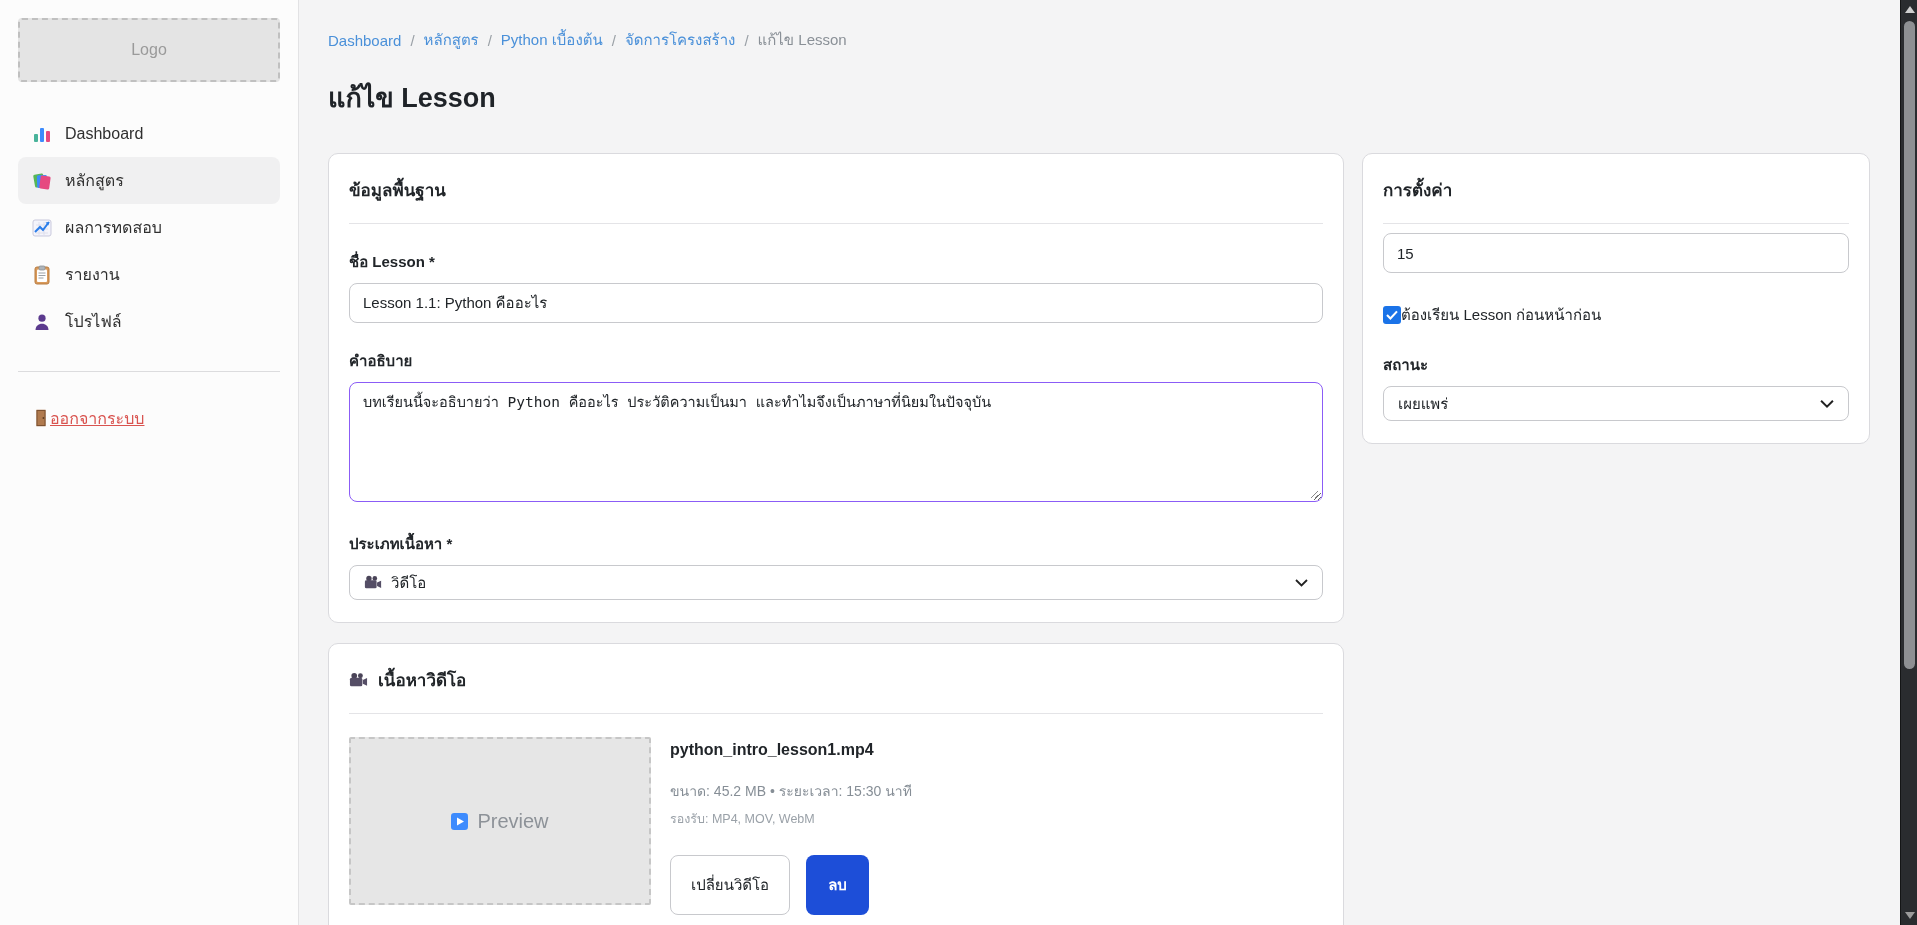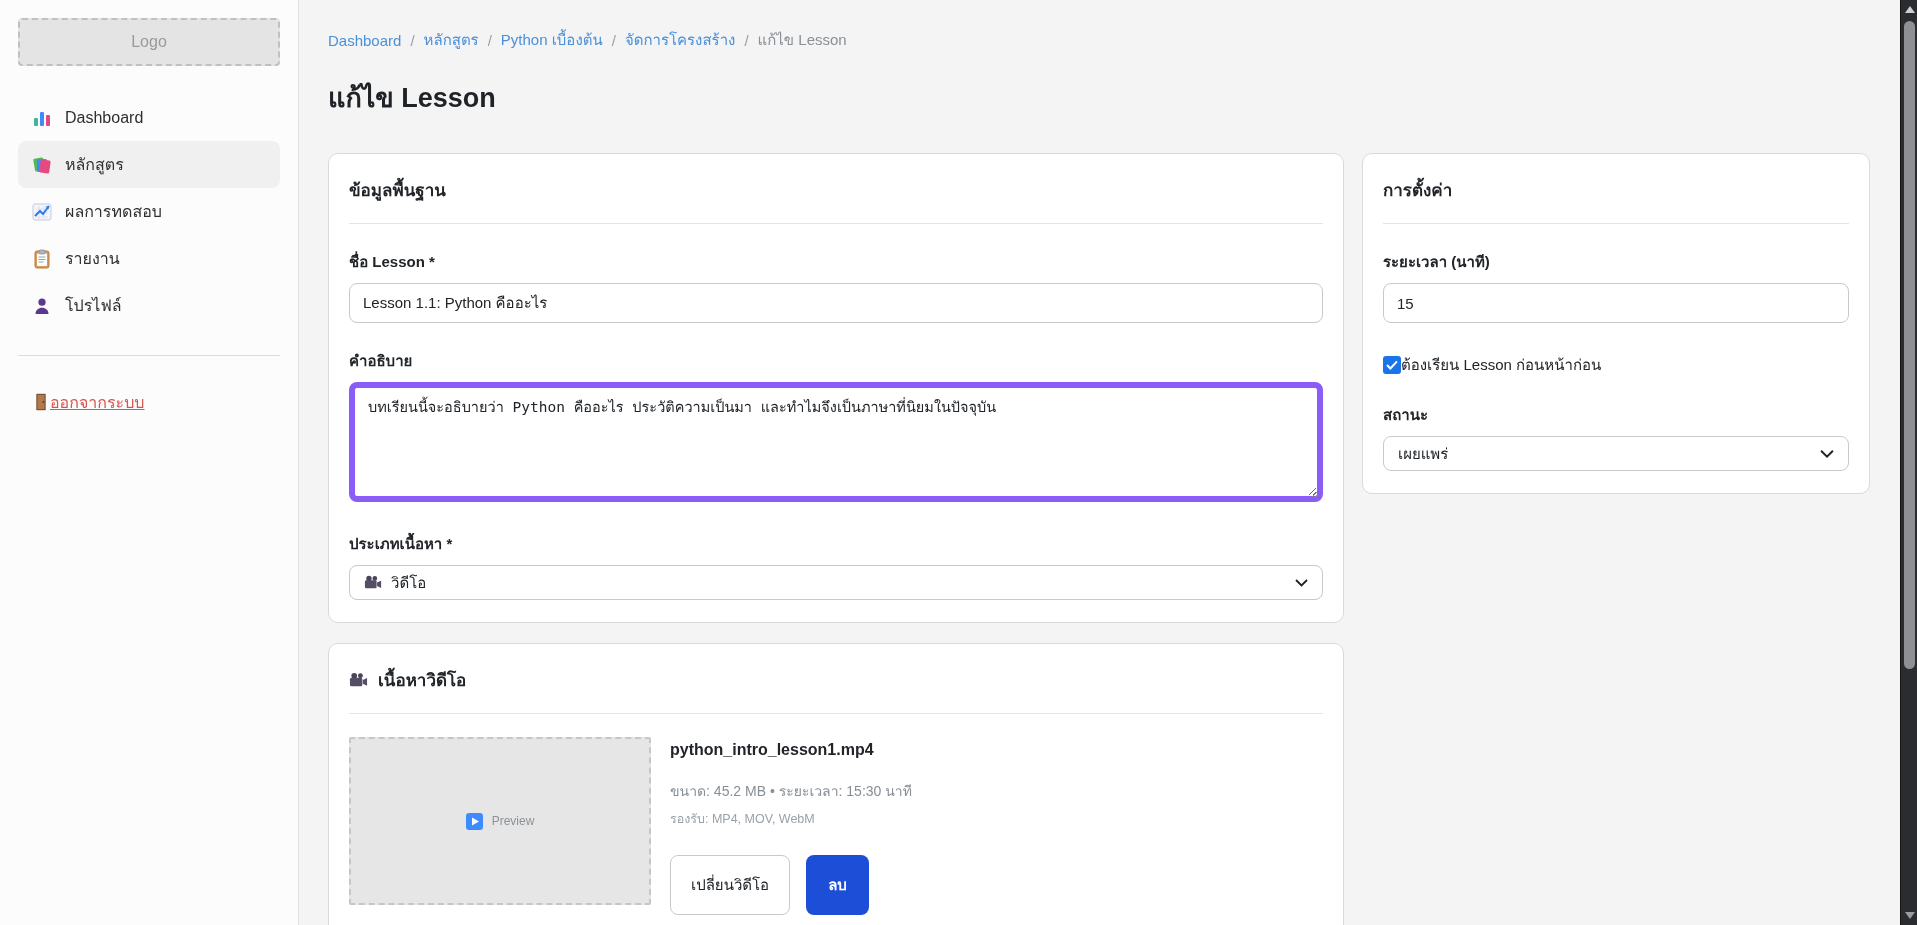--- a/index.html
+++ b/index.html
@@ -7,21 +7,21 @@
   body {
     font-family:"Liberation Sans","DejaVu Sans",sans-serif;
     background:#f4f4f5; color:#212529; position:relative;
   }
   
   .sidebar{
     position:absolute; left:0; top:0; bottom:0; width:299px;
     background:#fcfcfc; border-right:1px solid #e2e2e4;
   }
   .logo-box{
-    margin:18px; height:48px; background:#e4e4e4;
+    margin:18px; height:64px; background:#e4e4e4;
     border:2px dashed #c0c0c0; border-radius:4px;
     display:flex; align-items:center; justify-content:center;
     color:#9a9a9a; font-size:16px;
   }
   .nav{ margin-top:28px; padding:0 18px; }
   .nav-item{
     display:flex; align-items:center; gap:13px;
     height:47px; padding:0 14px; border-radius:8px;
     font-size:16px; color:#2f2f2f; cursor:pointer;
   }
@@ -61,21 +61,21 @@
     width:100%; height:40px; margin-top:9px; padding:0 13px;
     font-family:"Liberation Sans","DejaVu Sans",sans-serif;
     font-size:15px; color:#212529;
     border:1px solid #c8c9cd; border-radius:8px; background:#fff; outline:none;
   }
   .textarea-wrap{ position:relative; }
   textarea.desc{
     width:100%; height:120px; margin-top:9px; padding:9px 13px;
     font-family:"DejaVu Sans Mono","Liberation Mono",monospace;
     font-size:14.5px; color:#212529; line-height:1.5;
-    border:6px solid #8b5cf6; border-radius:8px; background:#fff;
+    border:1px solid #8b5cf6; border-radius:8px; background:#fff;
     outline:none; resize:vertical;
   }
   .resize-glyph{ position:absolute; right:4px; bottom:7px; pointer-events:none; }
 
   .select{
     position:relative; width:100%; height:35px; margin-top:9px;
     border:1px solid #c8c9cd; border-radius:8px; background:#fff;
     display:flex; align-items:center; gap:9px; padding:0 14px;
     font-size:15px; color:#212529; cursor:pointer;
   }
@@ -88,21 +88,21 @@
   }
   .check-label{ font-size:15px; color:#212529; }
 
   
   .video-card{ margin-top:20px; }
   .video-row{ display:flex; gap:19px; margin-top:23px; }
   .preview-box{
     width:302px; height:168px; flex:none;
     background:#e6e6e6; border:2px dashed #c6c6c6; border-radius:2px;
     display:flex; align-items:center; justify-content:center; gap:9px;
-    color:#8d9298; font-size:12px;
+    color:#8d9298; font-size:20px;
   }
   .video-info{ padding-top:4px; }
   .file-name{ font-size:16px; font-weight:bold; color:#212529; }
   .file-meta{ margin-top:21px; font-size:14px; color:#868e96; }
   .file-supported{ margin-top:7px; font-size:12.5px; color:#9aa1a8; }
   .btn-row{ display:flex; gap:16px; margin-top:26px; }
   .btn{
     height:60px; border-radius:8px; font-size:15px; cursor:pointer;
     font-family:"Liberation Sans","DejaVu Sans",sans-serif;
     display:flex; align-items:center; justify-content:center;
@@ -276,21 +276,20 @@
           </div>
         </div>
       </section>
     </div>
 
     <div class="col-right">
       <section class="card">
         <div class="card-title">การตั้งค่า</div>
         <hr>
 
-        <label class="field-label">ระยะเวลา (นาที)</label>
         <input class="text-input" type="text" value="15" style="">
 
         <div class="check-row">
           <span class="checkbox">
             <svg width="12" height="10" viewBox="0 0 12 10">
               <polyline points="1,5 4.4,8.4 11,1.4" stroke="#ffffff" stroke-width="2.1" fill="none"></polyline>
             </svg>
           </span>
           <span class="check-label">ต้องเรียน Lesson ก่อนหน้าก่อน</span>
         </div>

